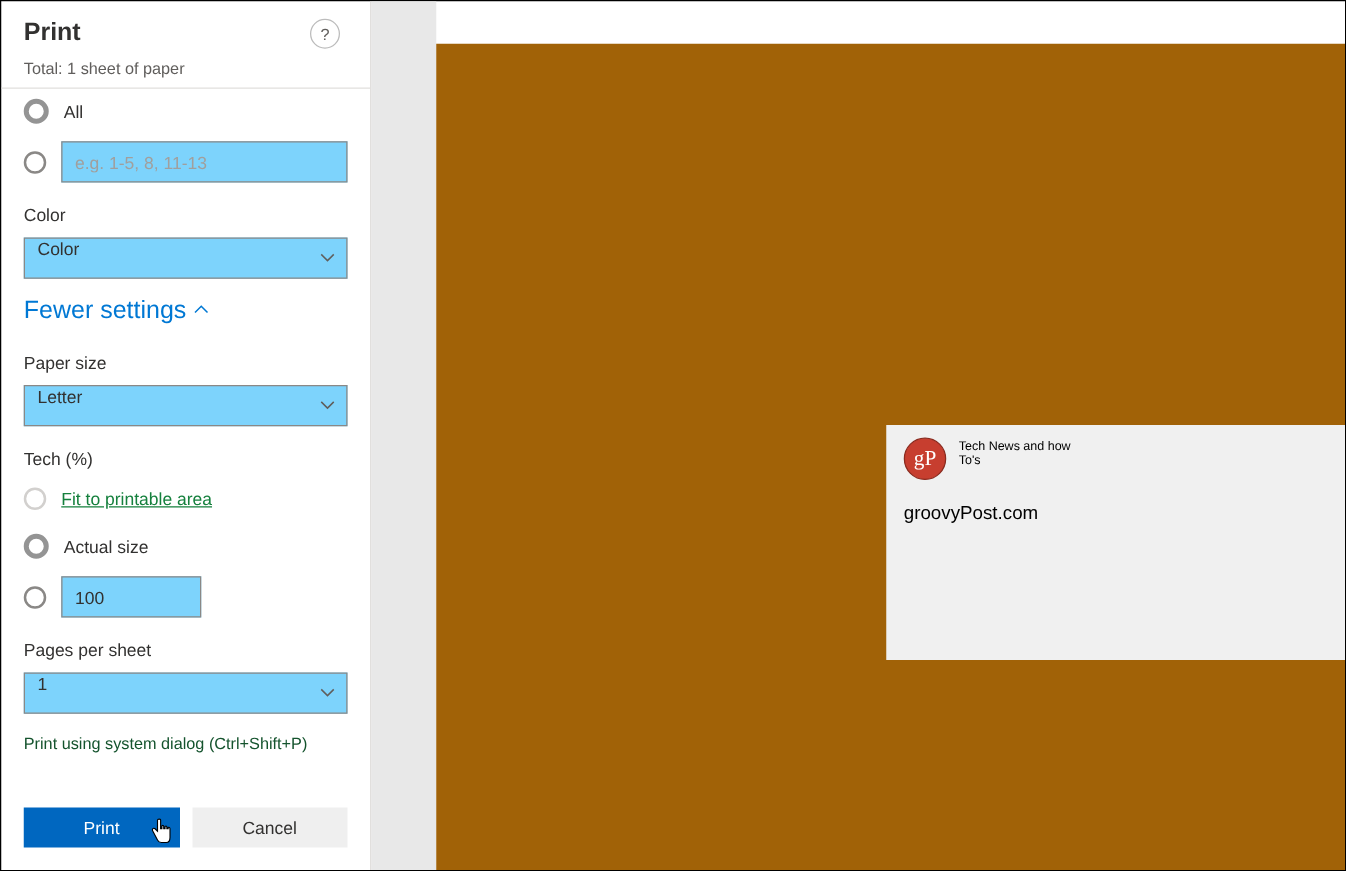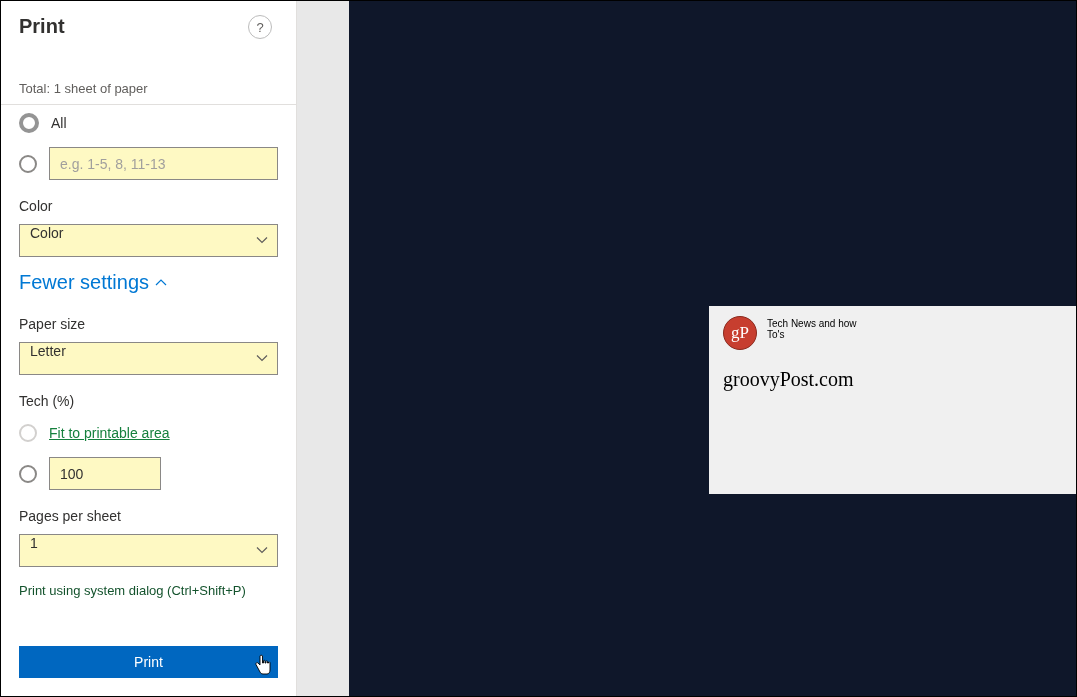--- a/index.html
+++ b/index.html
@@ -32,21 +32,20 @@
       align-items: flex-start;
     }
     .panel-title {
       font-size: 20px;
       font-weight: 600;
     }
     .subtitle {
       padding: 0 18px 8px 18px;
       font-size: 13px;
       color: #605e5c;
-      margin-top: 34px;
     }
     .help-btn {
       width: 24px; height: 24px;
       border: 1px solid #bcbcbc;
       border-radius: 50%;
       background: #fff;
       display: flex;
       align-items: center;
       justify-content: center;
       font-size: 13px;
@@ -99,21 +98,21 @@
     .radio-label { color: #323130; }
     .radio-label.disabled { color: #15803d; text-decoration: underline; }
 
     .text-input, .select {
       width: 100%;
       height: 33px;
       border: 1px solid #8a8886;
       padding: 0 10px;
       font-family: inherit;
       font-size: 14px;
-      background: #fef9c3;
+      background: #7dd3fc;
       color: #323130;
       outline: none;
     }
     .text-input::placeholder { color: #a19f9d; }
     .text-input.small { width: 112px; }
     .range-input { flex: 1; }
 
     .select {
       appearance: none;
       -webkit-appearance: none;
@@ -180,22 +179,23 @@
     }
 
     
     .gutter {
       width: 52px;
       height: 100%;
       background: #e8e8e8;
     }
     .preview {
       flex: 1;
-      background: #0f172a;
-      position: relative;
+      background: #a16207;
+      position: relative;
+      margin-top: 34px;
     }
     .page {
       position: absolute;
       right: 0; top: 305px;
       width: 367px; height: 188px;
       background: #f0f0f0;
     }
     .gp-logo {
       position: absolute;
       left: 14px; top: 10px;
@@ -215,22 +215,22 @@
       left: 58px; top: 12px;
       font-family: Liberation Sans, sans-serif;
       font-size: 10px;
       color: #000;
       width: 90px;
       line-height: 1.1;
     }
     .gp-title {
       position: absolute;
       left: 14px; top: 62px;
-      font-family: Liberation Serif, serif;
-      font-size: 20px;
+      font-family: Liberation Sans, sans-serif;
+      font-size: 15px;
       color: #000;
     }
   </style>
 </head>
 <body>
 
 <div class="panel">
   <div class="panel-header">
     <div class="panel-title">Print</div>
     <div class="help-btn">?</div>
@@ -281,20 +281,24 @@
       </span>
     </div>
 
     
     <div class="section-label">Tech (%)</div>
     <div class="radio-row">
       <span class="radio disabled"></span>
       <span class="radio-label disabled">Fit to printable area</span>
     </div>
     <div class="radio-row">
+      <span class="radio thick"></span>
+      <span class="radio-label">Actual size</span>
+    </div>
+    <div class="radio-row">
       <span class="radio"></span>
       <input class="text-input small" value="100" style="">
     </div>
 
     
     <div class="section-label">Pages per sheet</div>
     <div class="select-wrap">
       <div class="select">1</div>
       <span class="select-chevron">
         <svg class="chevron-svg" viewBox="0 0 12 12">
@@ -306,20 +310,23 @@
     <span class="system-link">Print using system dialog (Ctrl+Shift+P)</span>
   </div>
 
   <div class="footer">
     <button class="btn btn-primary">
       <span>Print</span>
       <svg class="cursor-hand" viewBox="0 0 18 22">
         <path d="M6 2 L6 11 L4 9 C3 8 1.5 9 2 10.5 L6 18 C6.5 19 7.5 20 9 20 L13 20 C15 20 16 18 16 16 L16 9 C16 8 15 7.5 14.5 8 L14.5 9 L13.5 9 L13.5 7.5 C13.5 6.5 12 6.5 12 7.5 L12 9 L11 9 L11 7 C11 6 9.5 6 9.5 7 L9.5 9 L8.5 9 L8.5 2 C8.5 1 6 1 6 2 Z" fill="#fff" stroke="#000" stroke-width="0.9"></path>
       </svg>
     </button>
+    <button class="btn btn-secondary">
+      <span>Cancel</span>
+    </button>
   </div>
 </div>
 
 <div class="gutter"></div>
 
 <div class="preview">
   <div class="page">
     <div class="gp-logo">gP</div>
     <div class="gp-tagline">Tech News and how To's</div>
     <div class="gp-title">groovyPost.com</div>

